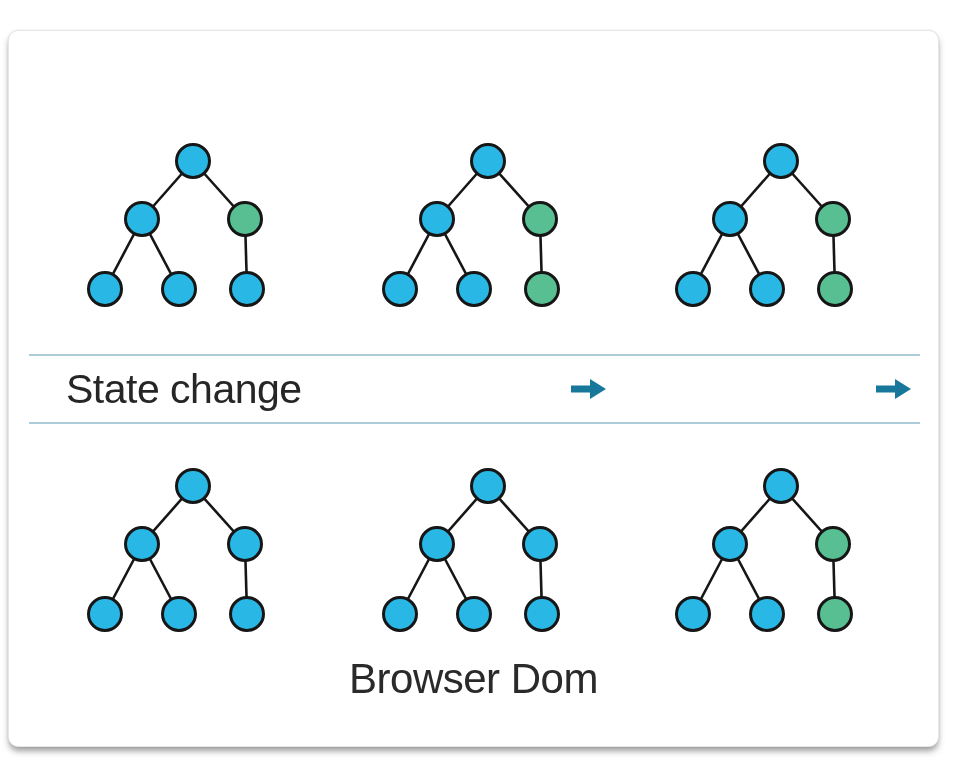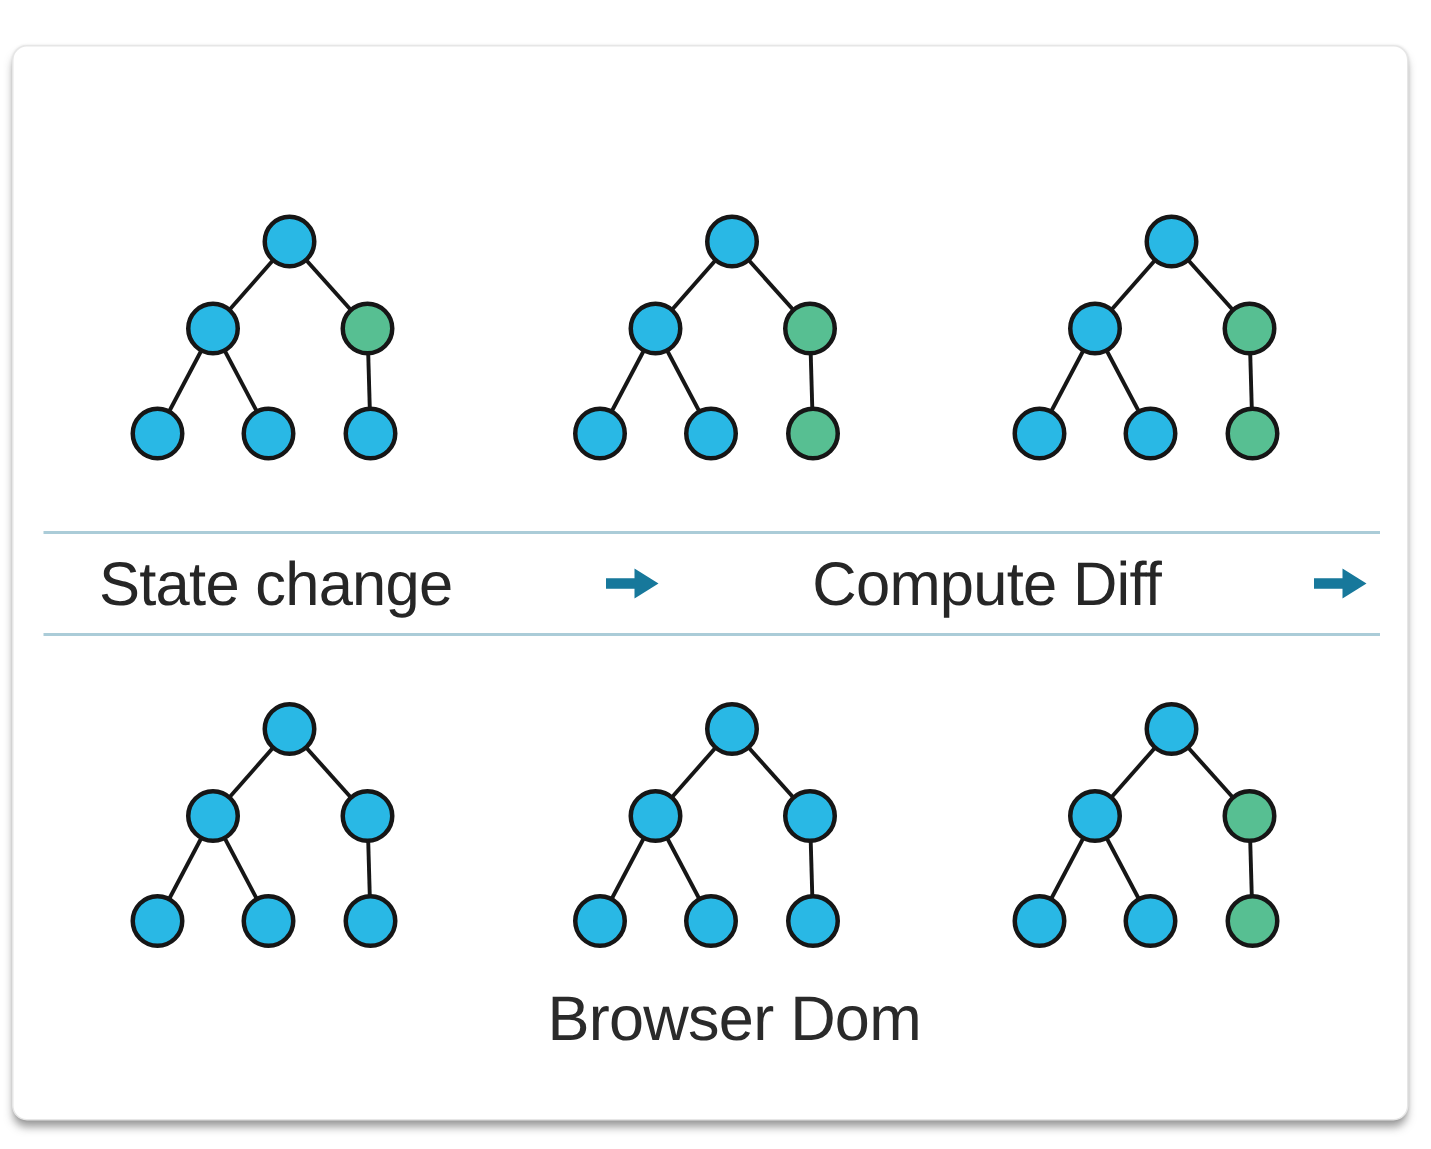--- a/index.html
+++ b/index.html
@@ -26,21 +26,21 @@
   .title {
     position: absolute;
     width: 100%;
     text-align: center;
     font-size: 42px;
     line-height: 42px;
     color: #2a2a2a;
     letter-spacing: -0.5px;
   }
   .title-top    { top: 37px; }
-  .title-bottom { top: 627px; padding-left: 16px; }
+  .title-bottom { top: 627px; }
 
   .tree { position: absolute; width: 180px; height: 168px; }
   .pos-1 { left: 77px; }
   .pos-2 { left: 372px; }
   .pos-3 { left: 665px; }
   .row-top    { top: 110px; }
   .row-bottom { top: 435px; }
 
   .divider {
     position: absolute;
@@ -130,21 +130,20 @@
 
     <div class="divider divider-top"></div>
 
     <div class="pipeline">
       <span>State change</span>
       <span class="arrow-icon">
         <svg width="36" height="26" viewBox="0 0 36 26">
           <path d="M0,9.5 H19 V3 L35,13 L19,23 V16.5 H0 Z" fill="#17789b"></path>
         </svg>
       </span>
-      <span>Compute Diff</span>
       <span class="arrow-icon">
         <svg width="36" height="26" viewBox="0 0 36 26">
           <path d="M0,9.5 H19 V3 L35,13 L19,23 V16.5 H0 Z" fill="#17789b"></path>
         </svg>
       </span>
     </div>
 
     <div class="divider divider-bottom"></div>
 
     <svg class="tree pos-1 row-bottom" viewBox="0 0 180 168">

